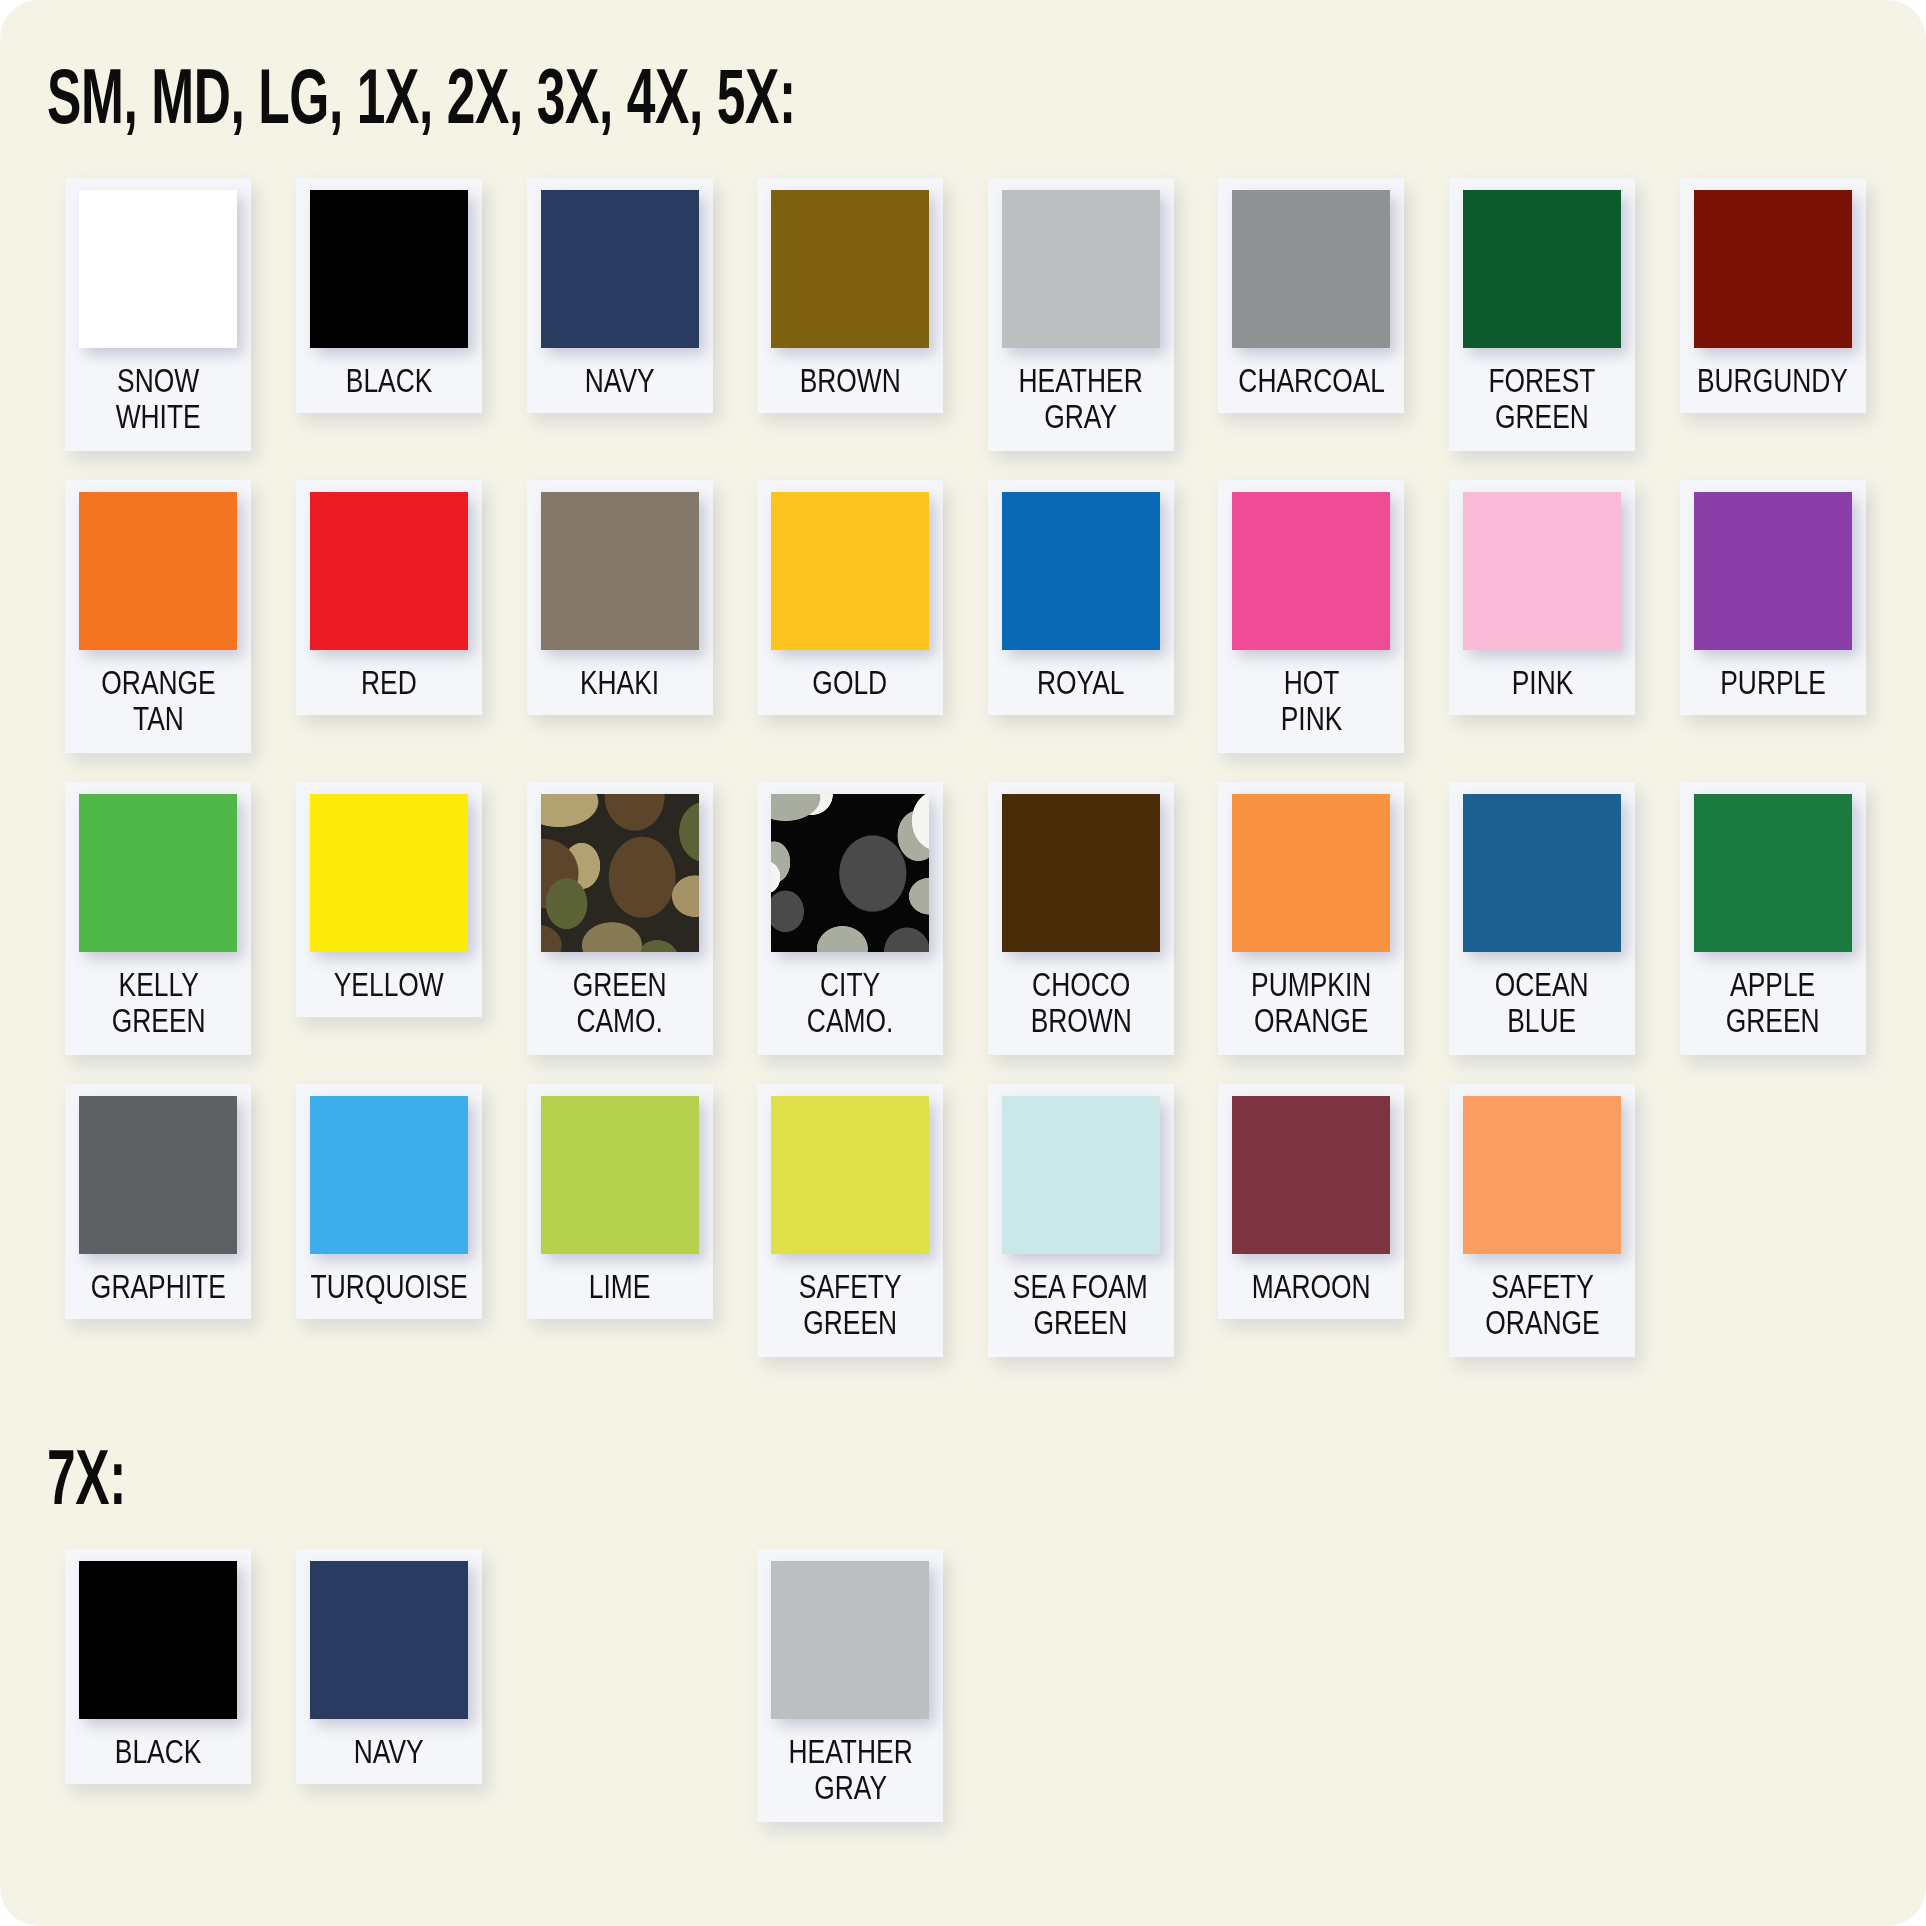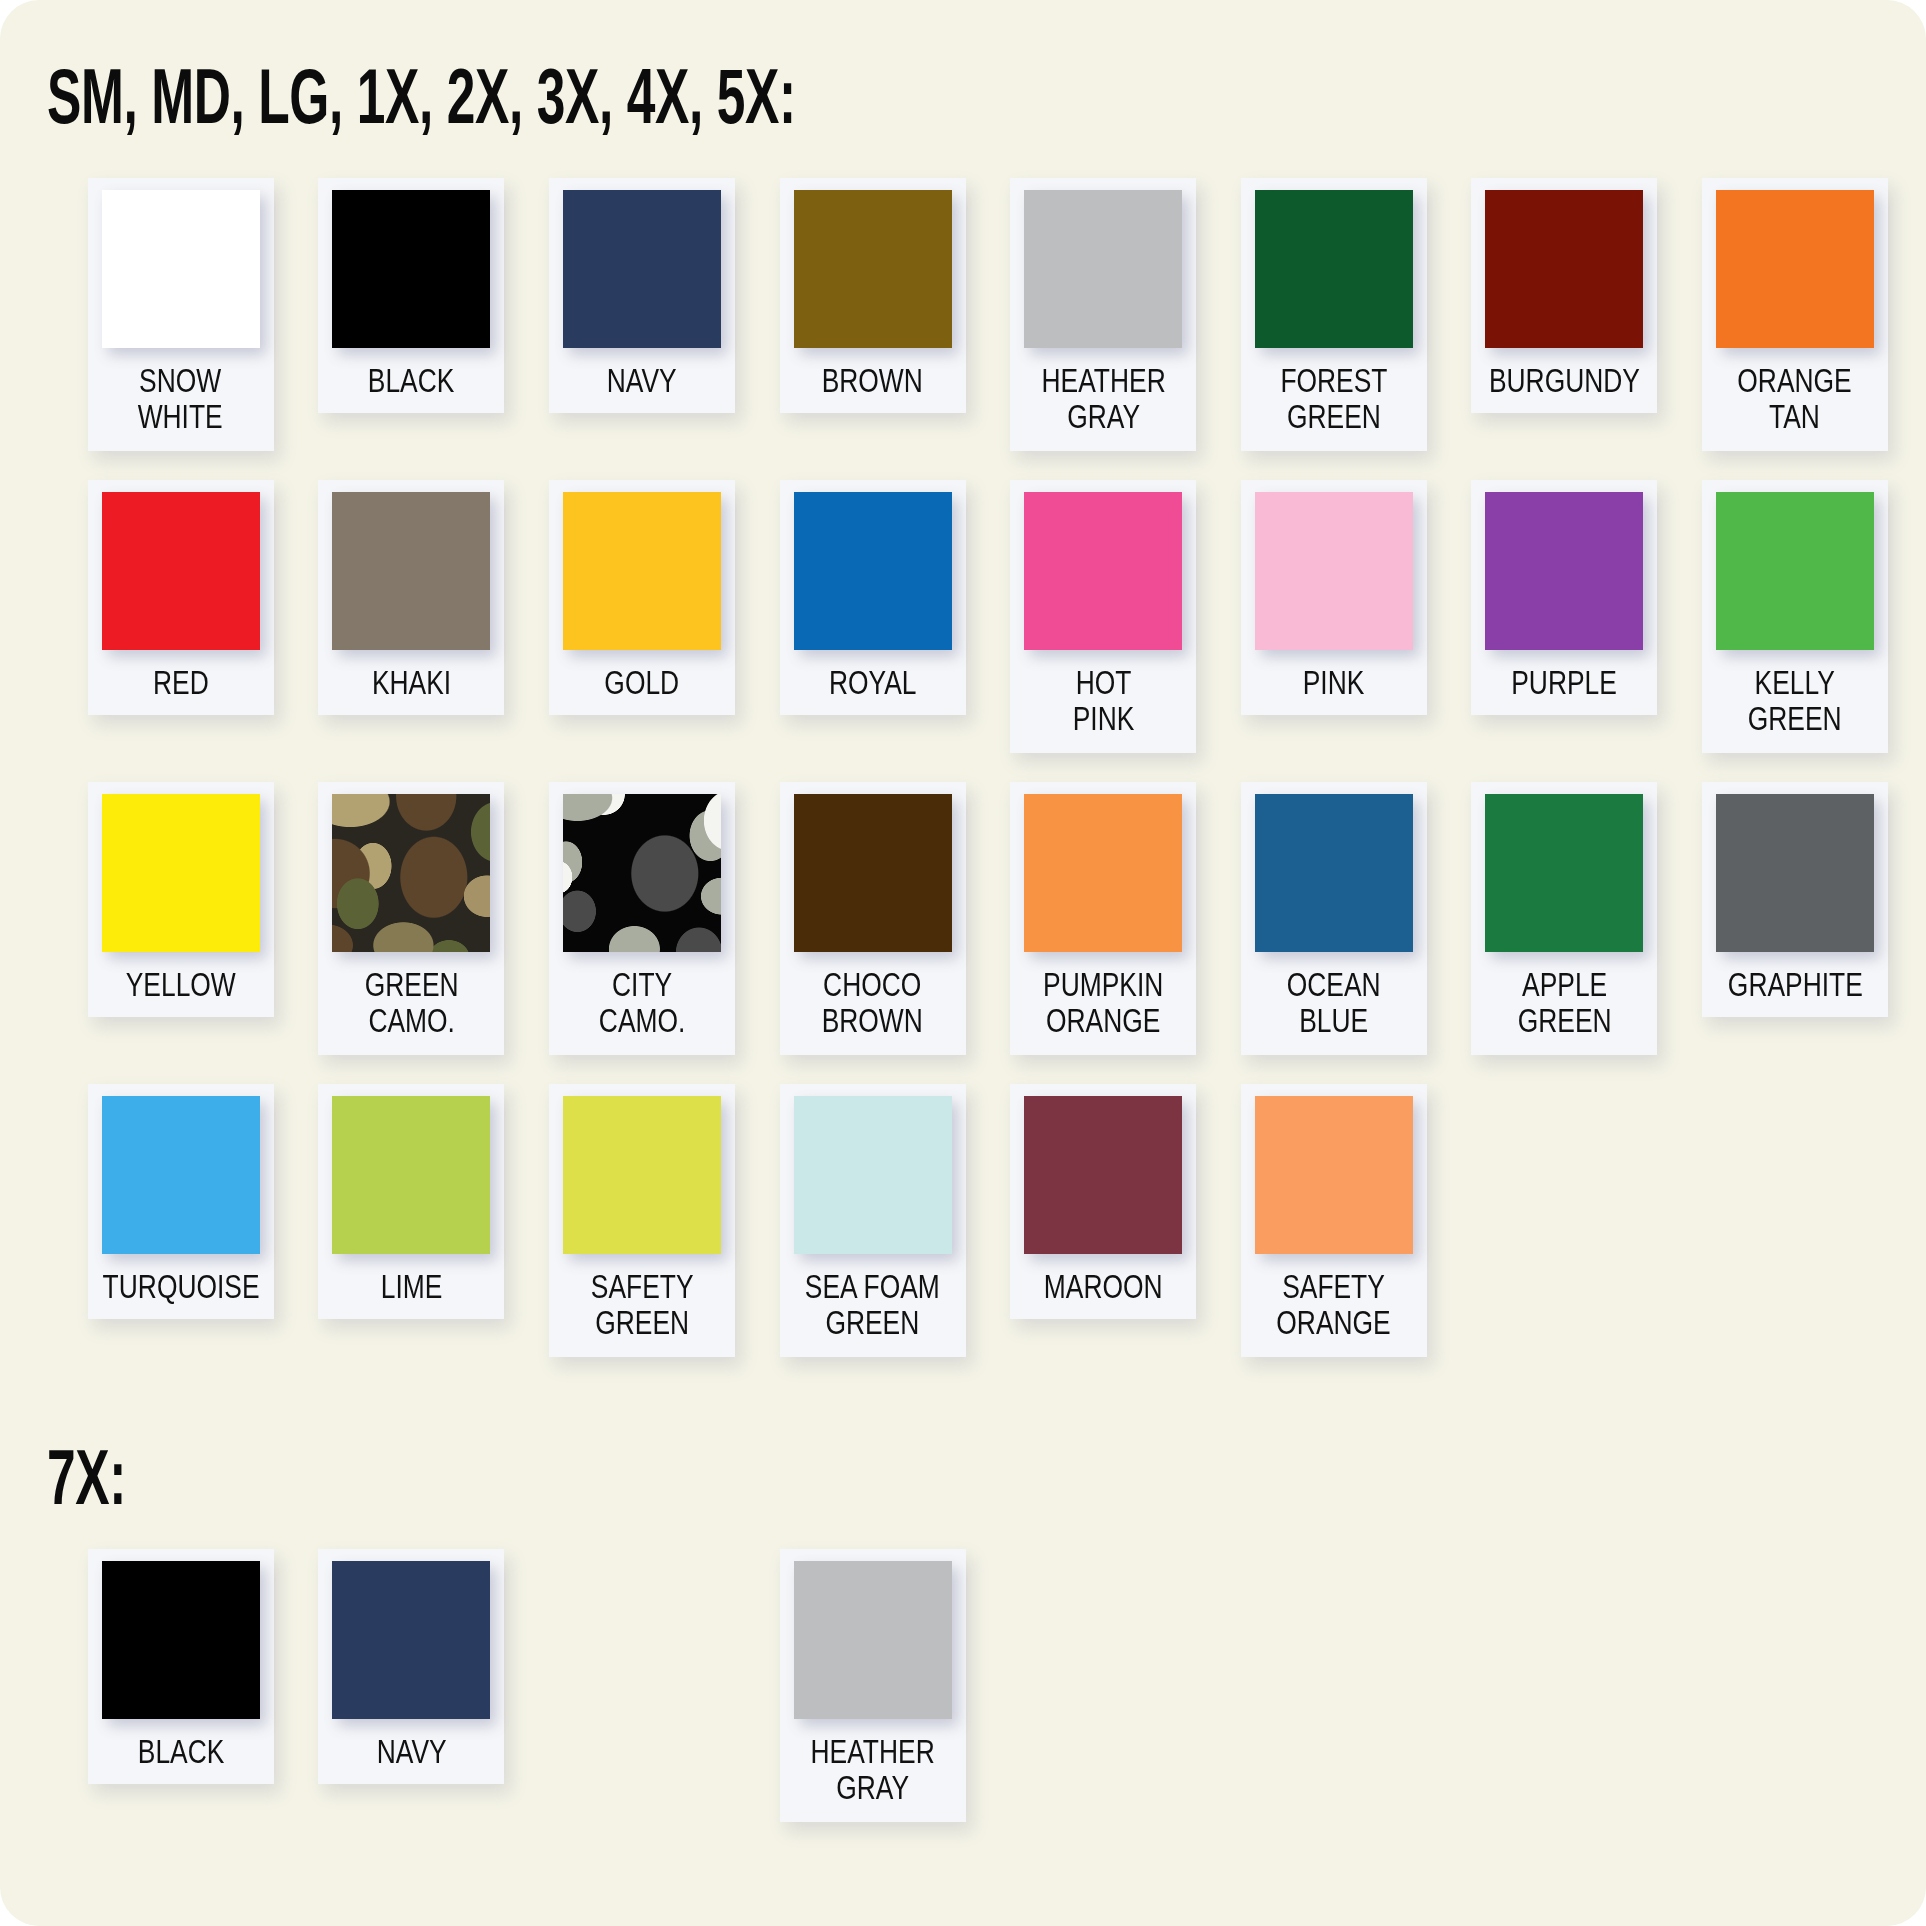--- a/index.html
+++ b/index.html
@@ -54,21 +54,21 @@
     row-gap: 0px;
   }
 
   #grid-main { top: 178px; }
   #grid-7x   { top: 1549px; }
 
   .cell {
     position: relative;
     height: 302px;
     display: flex;
-    justify-content: flex-end;
+    justify-content: center;
     align-items: flex-start;
   }
   #grid-7x .cell { height: 278px; }
 
   .card {
     position: relative;
     width: 186px;
     background: #f4f6f9;
     box-shadow: 6.2px 8.6px 16px rgba(120,120,150,0.20);
     padding: 12.3px 8.6px 8.6px 8.6px;
@@ -191,20 +191,26 @@
         </div>
       </div>
       <div class="cell">
         <div class="card two-line">
           <div class="swatch" style="background: rgb(188, 190, 192);"></div>
           <div class="label">HEATHER
 GRAY</div>
         </div>
       </div>
       <div class="cell">
+        <div class="card">
+          <div class="swatch" style="background: rgb(143, 145, 147);"></div>
+          <div class="label">CHARCOAL</div>
+        </div>
+      </div>
+      <div class="cell">
         <div class="card two-line">
           <div class="swatch" style="background: rgb(13, 90, 44);"></div>
           <div class="label">FOREST
 GREEN</div>
         </div>
       </div>
       <div class="cell">
         <div class="card">
           <div class="swatch" style="background: rgb(122, 19, 5);"></div>
           <div class="label">BURGUNDY</div>

